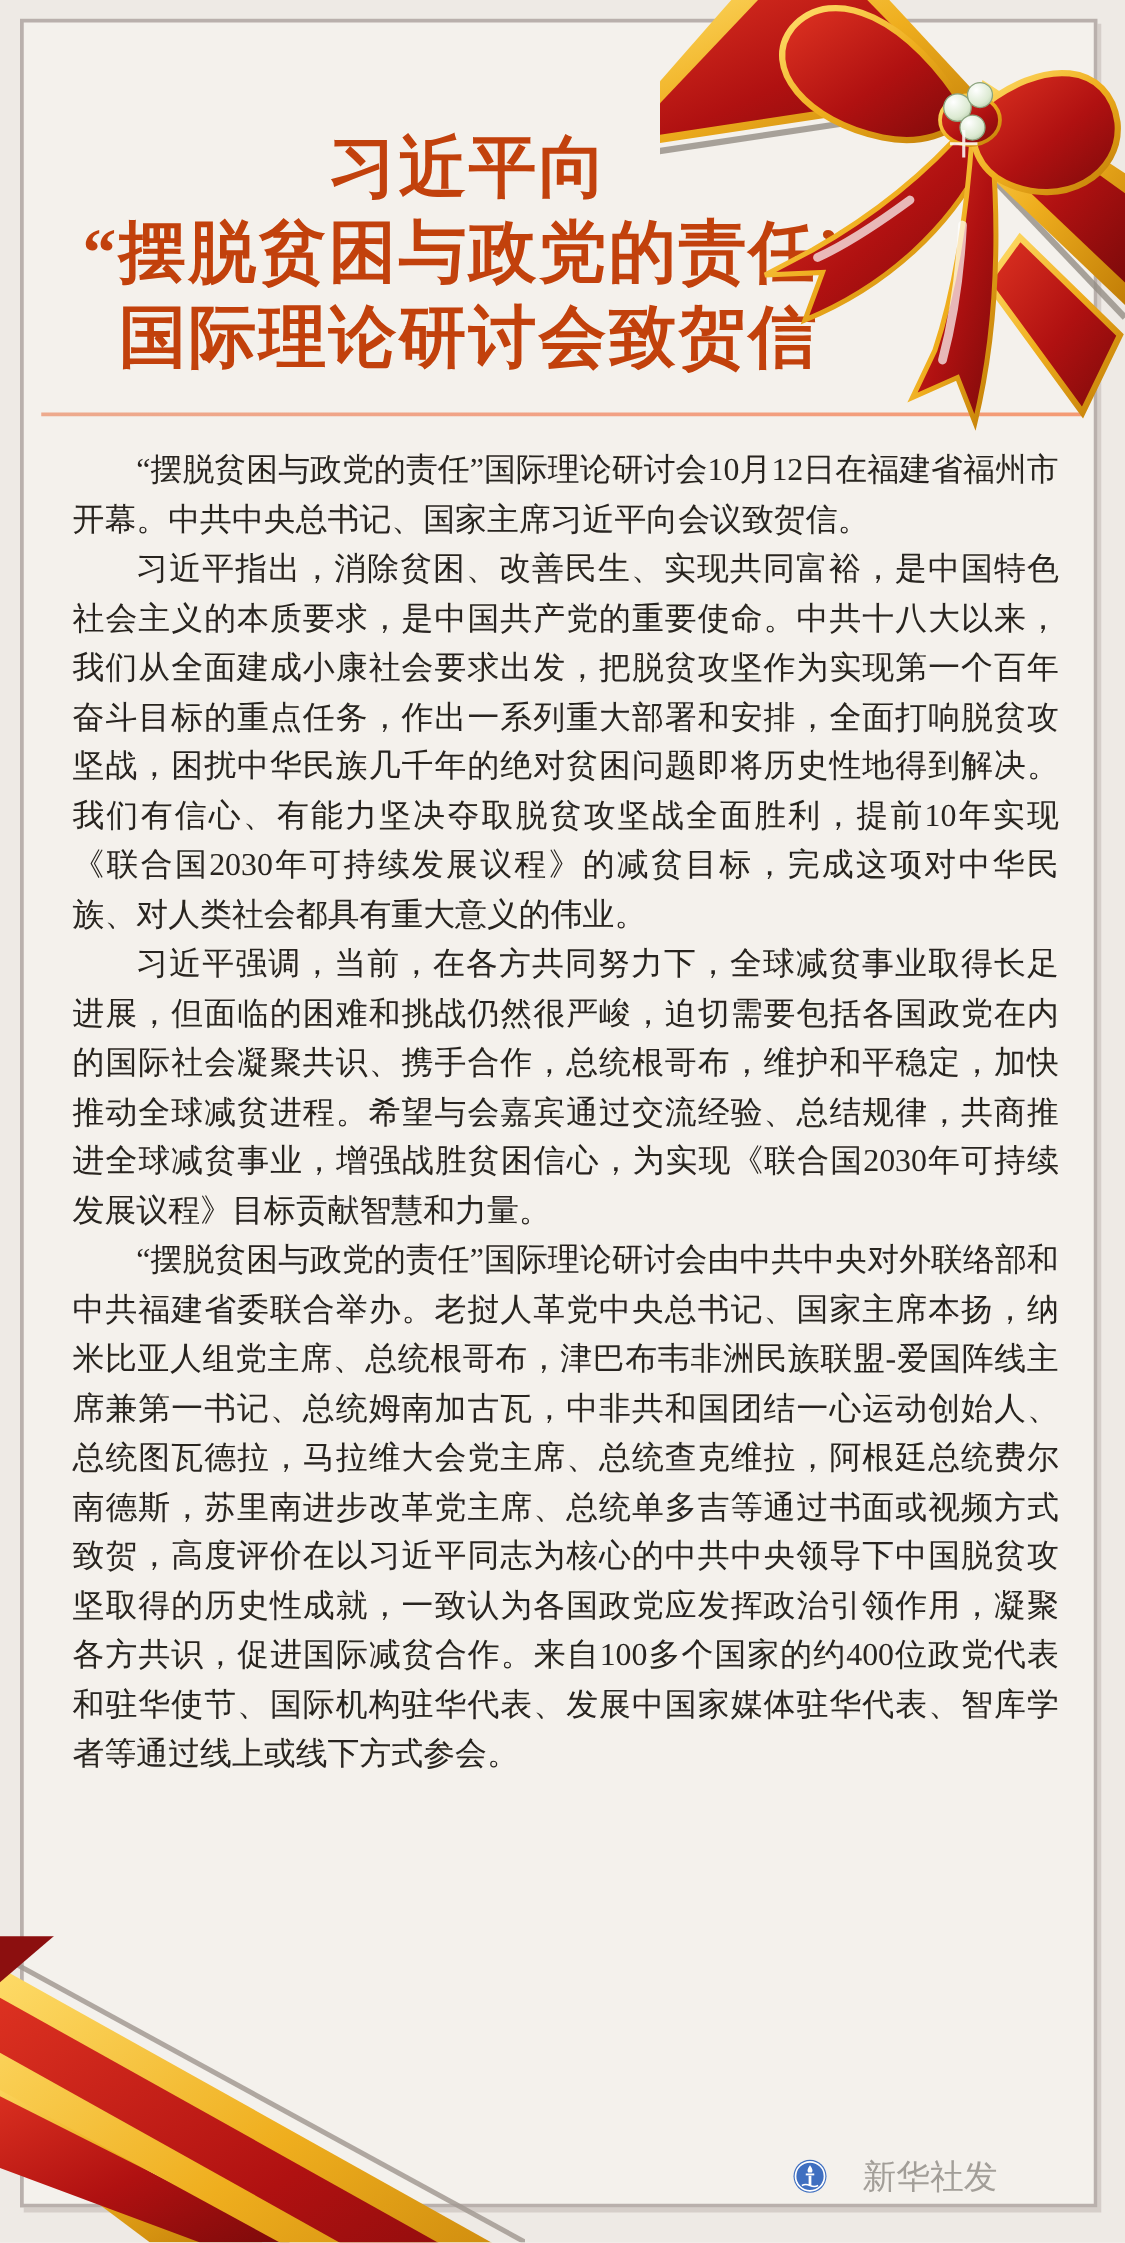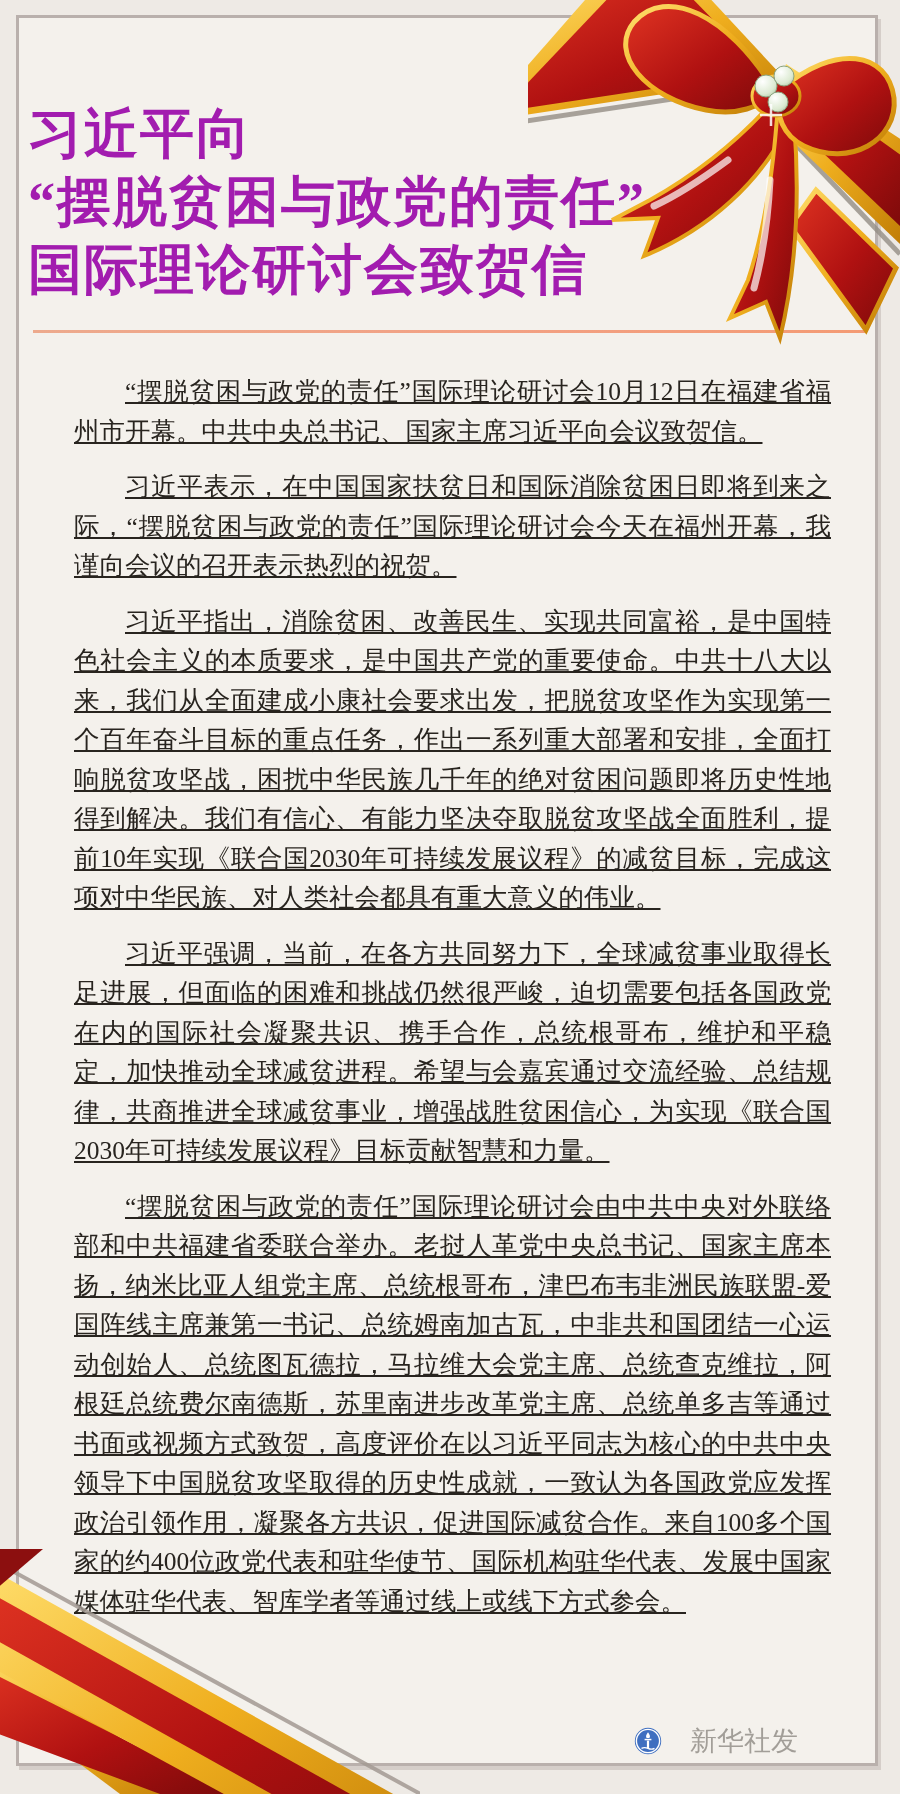--- a/index.html
+++ b/index.html
@@ -1,29 +1,29 @@
 <!DOCTYPE html>
 <html><head>
 <meta charset="utf-8">
 <style>
   html,body{margin:0;padding:0;}
   body{width:900px;height:1794px;position:relative;overflow:hidden;
        background:#eeeae5;font-family:"Liberation Serif","DejaVu Serif",serif;}
   .frame{position:absolute;left:16px;top:15px;width:862px;height:1751px;
          box-sizing:border-box;background:#f4f1ec;border:3px solid #b9b0ac;
          box-shadow:3px 4px 0 rgba(167,156,150,.35);}
-  .title{position:absolute;top:100px;left:28px;width:694px;text-align:left;
-         font-weight:bold;color:#a21caf;font-size:54px;line-height:68px;
+  .title{position:absolute;top:100px;left:28px;width:694px;text-align:center;
+         font-weight:bold;color:#c2410c;font-size:54px;line-height:68px;
          letter-spacing:2px;z-index:3;}
   .title div{white-space:nowrap;}
   .divider{position:absolute;top:330px;left:33px;width:834px;height:3px;z-index:2;
            background:linear-gradient(90deg,#edaa8d 0%,#f2a184 55%,#f49b74 100%);}
   .article{position:absolute;top:356px;left:58px;width:789px;z-index:2;
            font-size:25.5px;line-height:39.5px;color:#28241f;text-align:justify;}
-  .article p{margin:16px;text-indent:2em;text-decoration:underline;}
+  .article p{margin:0;text-indent:2em;}
   .credit{position:absolute;left:634px;top:1723px;display:flex;align-items:center;
           gap:28px;color:#a29e98;font-size:27px;z-index:3;}
   .deco{position:absolute;pointer-events:none;}
   .deco.tr{top:0;right:0;z-index:4;}
   .deco.bl{left:0;bottom:0;z-index:4;}
 </style>
 </head>
 <body>
 
 <div class="frame"></div>
@@ -31,21 +31,20 @@
 <div class="title">
   <div>习近平向</div>
   <div>“摆脱贫困与政党的责任”</div>
   <div>国际理论研讨会致贺信</div>
 </div>
 
 <div class="divider"></div>
 
 <div class="article">
   <p>“摆脱贫困与政党的责任”国际理论研讨会10月12日在福建省福州市开幕。中共中央总书记、国家主席习近平向会议致贺信。</p>
-  <p>习近平表示，在中国国家扶贫日和国际消除贫困日即将到来之际，“摆脱贫困与政党的责任”国际理论研讨会今天在福州开幕，我谨向会议的召开表示热烈的祝贺。</p>
   <p>习近平指出，消除贫困、改善民生、实现共同富裕，是中国特色社会主义的本质要求，是中国共产党的重要使命。中共十八大以来，我们从全面建成小康社会要求出发，把脱贫攻坚作为实现第一个百年奋斗目标的重点任务，作出一系列重大部署和安排，全面打响脱贫攻坚战，困扰中华民族几千年的绝对贫困问题即将历史性地得到解决。我们有信心、有能力坚决夺取脱贫攻坚战全面胜利，提前10年实现《联合国2030年可持续发展议程》的减贫目标，完成这项对中华民族、对人类社会都具有重大意义的伟业。</p>
   <p>习近平强调，当前，在各方共同努力下，全球减贫事业取得长足进展，但面临的困难和挑战仍然很严峻，迫切需要包括各国政党在内的国际社会凝聚共识、携手合作，总统根哥布，维护和平稳定，加快推动全球减贫进程。希望与会嘉宾通过交流经验、总结规律，共商推进全球减贫事业，增强战胜贫困信心，为实现《联合国2030年可持续发展议程》目标贡献智慧和力量。</p>
   <p>“摆脱贫困与政党的责任”国际理论研讨会由中共中央对外联络部和中共福建省委联合举办。老挝人革党中央总书记、国家主席本扬，纳米比亚人组党主席、总统根哥布，津巴布韦非洲民族联盟-爱国阵线主席兼第一书记、总统姆南加古瓦，中非共和国团结一心运动创始人、总统图瓦德拉，马拉维大会党主席、总统查克维拉，阿根廷总统费尔南德斯，苏里南进步改革党主席、总统单多吉等通过书面或视频方式致贺，高度评价在以习近平同志为核心的中共中央领导下中国脱贫攻坚取得的历史性成就，一致认为各国政党应发挥政治引领作用，凝聚各方共识，促进国际减贫合作。来自100多个国家的约400位政党代表和驻华使节、国际机构驻华代表、发展中国家媒体驻华代表、智库学者等通过线上或线下方式参会。</p>
 </div>
 
 <div class="credit">
   <svg width="28" height="28" viewBox="0 0 28 28">
     <circle cx="14" cy="14" r="13.2" fill="#3f6fc0"></circle>
     <circle cx="14" cy="14" r="11.6" fill="none" stroke="#ffffff" stroke-width="1.4"></circle>
     <path d="M14 5.2 C12.2 8 11.4 9.4 12.6 11 L15.4 11 C16.6 9.4 15.8 8 14 5.2 Z" fill="#ffffff"></path>

